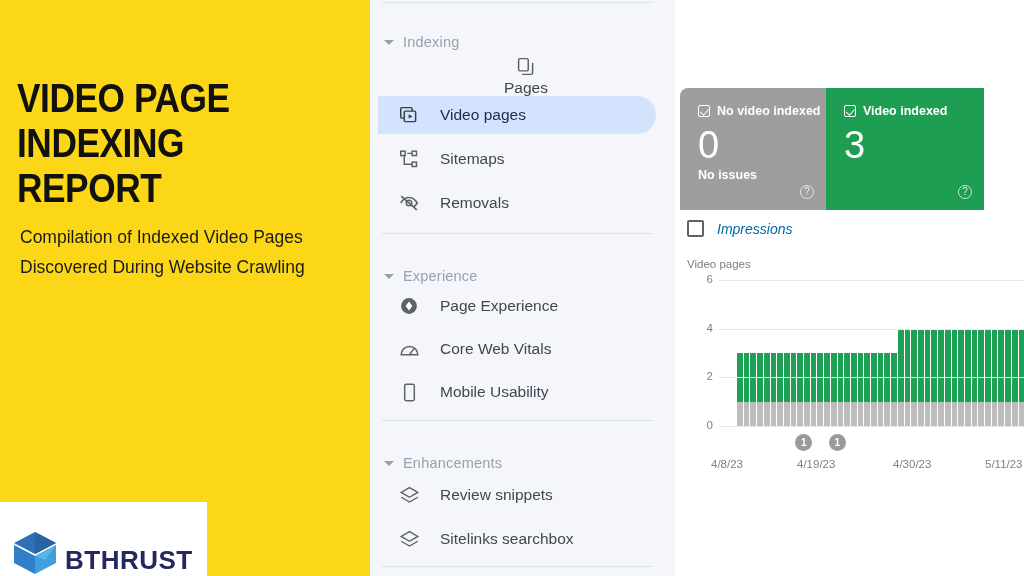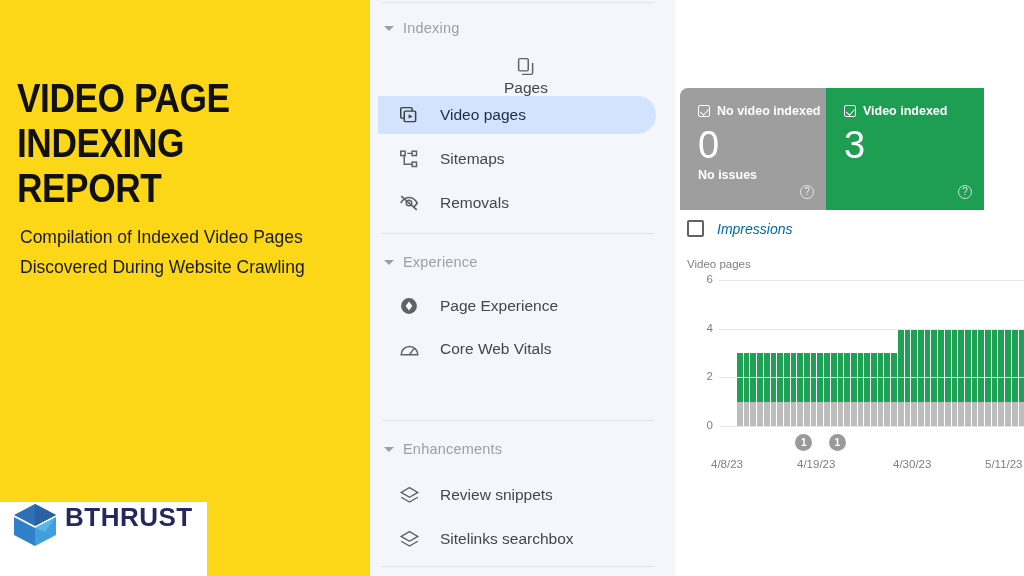--- a/index.html
+++ b/index.html
@@ -33,21 +33,21 @@
     position: absolute; left: 20px; top: 222px; width: 330px;
     font-size: 17.5px;
     line-height: 30px;
     color: #1b1b1b;
     font-weight: 400;
   }
   .logo-box {
     position: absolute; left: 0; top: 502px;
     width: 207px; height: 74px;
     background: #ffffff;
-    display: flex; align-items: flex-start;
+    display: flex; align-items: flex-end;
   }
   .logo-mark {
     position: relative;
     width: 46px; height: 46px;
     margin-left: 12px;
     flex: none;
   }
   .logo-text {
     margin-left: 7px;
     font-size: 26px;
@@ -65,20 +65,21 @@
   .side-divider {
     position: absolute; left: 12px; width: 272px; height: 1px;
     background: #dfe3ec;
   }
   .group-head {
     position: absolute; left: 14px;
     display: flex; align-items: center; gap: 9px;
     font-size: 14.5px;
     color: #9aa0ab;
     letter-spacing: 0.2px;
+    margin-top: 14px;
   }
   .caret {
     width: 0; height: 0;
     border-left: 5px solid transparent;
     border-right: 5px solid transparent;
     border-top: 5px solid #9aa0ab;
     display: inline-block;
   }
   .nav-item {
     position: absolute; left: 8px;
@@ -307,20 +308,28 @@
     <div class="nav-item" style="top:330px;">
       <span class="nav-icon">
         <svg viewBox="0 0 24 24" width="21" height="21" fill="none" stroke="#5f6368" stroke-width="1.7">
           <path d="M2.5 18a9.5 9.5 0 0 1 19 0z"></path>
           <path d="M12 18l5-7" stroke-width="1.6"></path>
         </svg>
       </span>
       <span class="nav-label">Core Web Vitals</span>
     </div>
 
+    <div class="nav-item" style="top:373px;">
+      <span class="nav-icon">
+        <svg viewBox="0 0 24 24" width="21" height="21" fill="none" stroke="#5f6368" stroke-width="1.7">
+          <rect x="6.5" y="2.5" width="11" height="19" rx="2"></rect>
+        </svg>
+      </span>
+      <span class="nav-label">Mobile Usability</span>
+    </div>
 
     <div class="group-head" style="top:441px;">
       <span class="caret"></span>
       <span>Enhancements</span>
     </div>
 
     <div class="nav-item" style="top:520px;">
       <span class="nav-icon">
         <svg viewBox="0 0 24 24" width="21" height="21" fill="none" stroke="#5f6368" stroke-width="1.6">
           <polygon points="12,3 21.5,8.5 12,14 2.5,8.5"></polygon>

